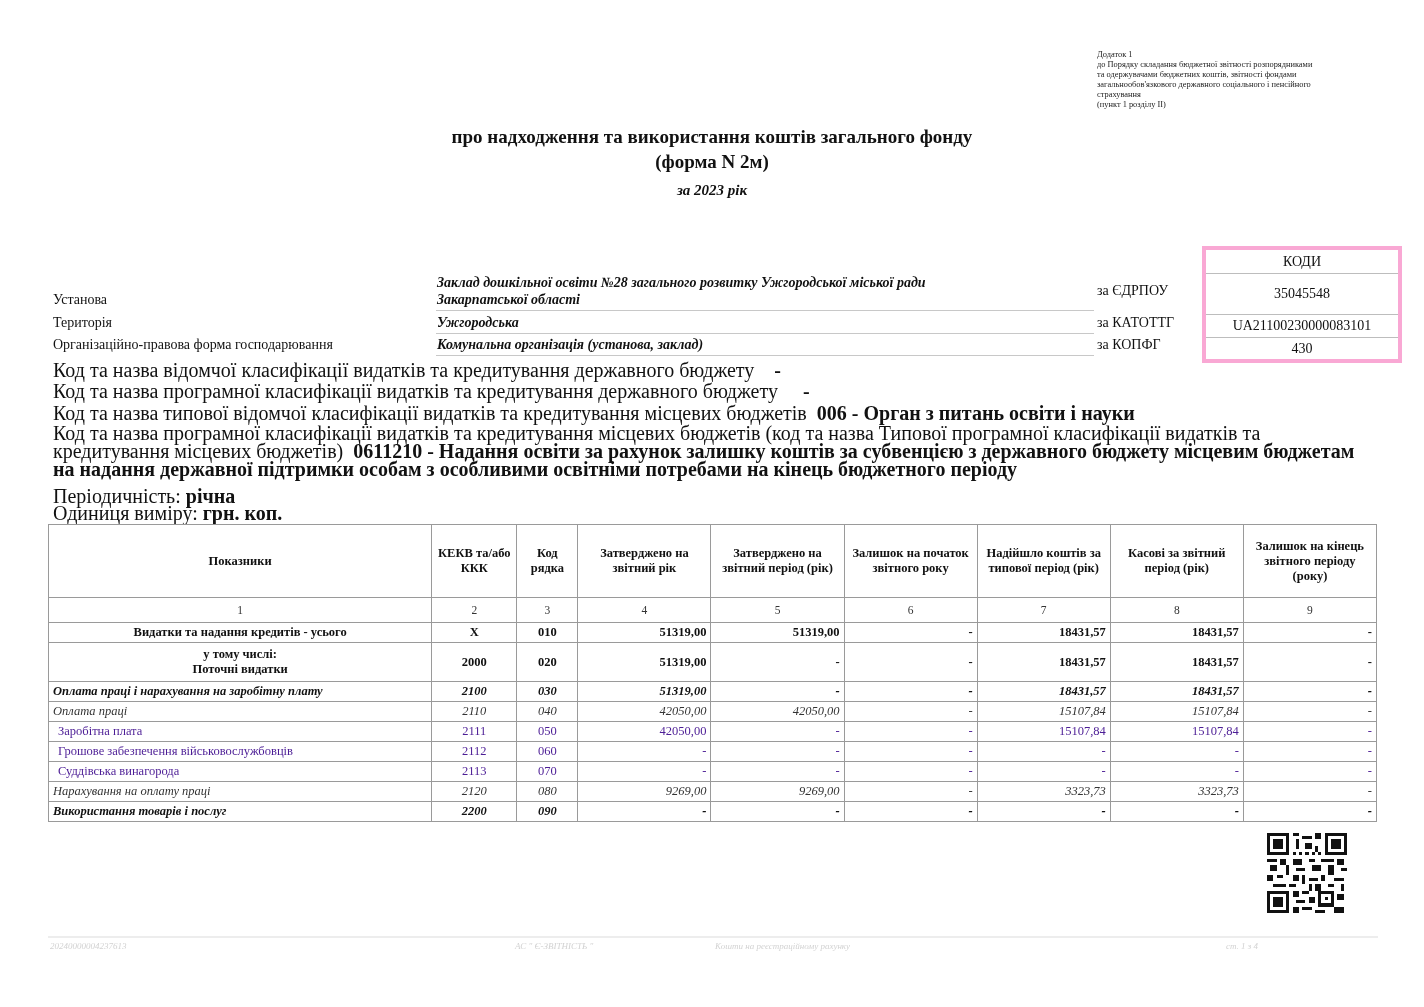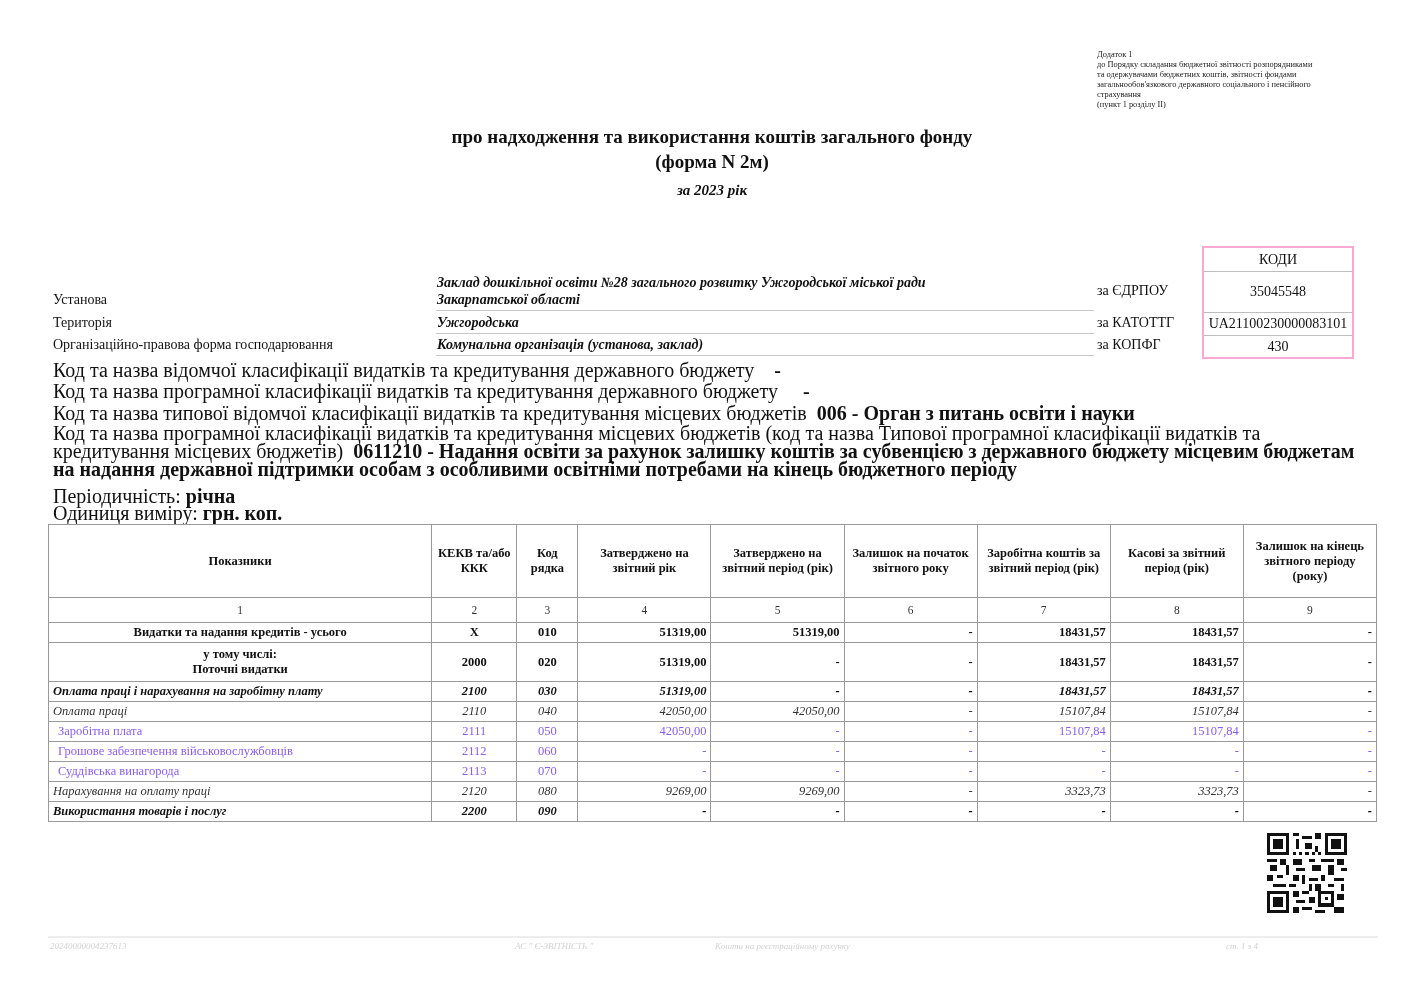--- a/index.html
+++ b/index.html
@@ -16,22 +16,22 @@
   .title-block .t1 { font-weight: bold; font-size: 19px; line-height: 25px; }
   .title-block .t2 { font-weight: bold; font-size: 19px; line-height: 25px; }
   .title-block .t3 { font-weight: bold; font-size: 19px; line-height: 25px; }
   .title-block .t4 { font-style: italic; font-weight: bold; font-size: 15px; line-height: 28px; margin-top: 2px; }
 
   .lbl { position: absolute; font-size: 14px; white-space: nowrap; }
   .val { position: absolute; font-size: 14px; font-style: italic; font-weight: bold; white-space: nowrap; }
   .uline { position: absolute; left: 436px; width: 658px; height: 0; border-top: 1.5px solid #c8c8c8; }
 
   .codes {
-    position: absolute; left: 1202px; top: 246px; width: 152px;
-    border: 2px solid #f9a8d4; border-collapse: collapse;
+    position: absolute; left: 1202px; top: 246px; width: 200px;
+    border: 4px solid #f9a8d4; border-collapse: collapse;
   }
   .codes td { border: 1px solid #bdbdbd; text-align: center; font-size: 14px; padding: 0; }
   .codes-label { position: absolute; left: 1097px; font-size: 14px; white-space: nowrap; }
 
   .line { position: absolute; left: 53px; font-size: 20px; white-space: nowrap; }
   .line b { font-weight: bold; }
 
   table.main {
     position: absolute; left: 48px; top: 524px; width: 1329px;
     border-collapse: collapse; table-layout: fixed;
@@ -39,21 +39,21 @@
   table.main th, table.main td { border: 1px solid #9a9a9a; padding: 0 4px; font-size: 12.5px; }
   table.main th { font-weight: bold; text-align: center; line-height: 15px; height: 72px; }
   table.main tr.nums td { text-align: center; height: 24px; font-size: 11.5px; color: #333; }
   table.main td.num { text-align: right; }
   table.main td.c { text-align: center; }
   table.main tr.r td { height: 19px; }
   table.main tr.tall td { height: 38px; line-height: 15px; }
   tr.bold td { font-weight: bold; }
   tr.bolditalic td { font-weight: bold; font-style: italic; }
   tr.italic td { font-style: italic; color: #333; }
-  tr.plain td { color: #8b5cf6; }
+  tr.plain td { color: #4c1d95; }
   td.name-center { text-align: center; }
   td.name-left { text-align: left; }
 
   .qr { position: absolute; left: 1267px; top: 833px; width: 80px; height: 80px; }
 
   .footer-line { position: absolute; left: 48px; top: 936px; width: 1330px; border-top: 2px solid #ededed; }
   .footer { position: absolute; top: 941px; font-size: 9px; font-style: italic; color: #d2d2d2; white-space: nowrap; }
 </style>
 </head>
 <body>
@@ -149,21 +149,21 @@
       <col style="width:133px">
   </colgroup>
   <thead>
     <tr>
       <th>Показники</th>
       <th>КЕКВ та/або ККК</th>
       <th>Код рядка</th>
       <th>Затверджено на звітний рік</th>
       <th>Затверджено на звітний період (рік)</th>
       <th>Залишок на початок звітного року</th>
-      <th>Заробітна коштів за звітний період (рік)</th>
+      <th>Надійшло коштів за типової період (рік)</th>
       <th>Касові за звітний період (рік)</th>
       <th>Залишок на кінець звітного періоду (року)</th>
     </tr>
   </thead>
   <tbody>
     <tr class="nums">
       <td>1</td>
       <td>2</td>
       <td>3</td>
       <td>4</td>

